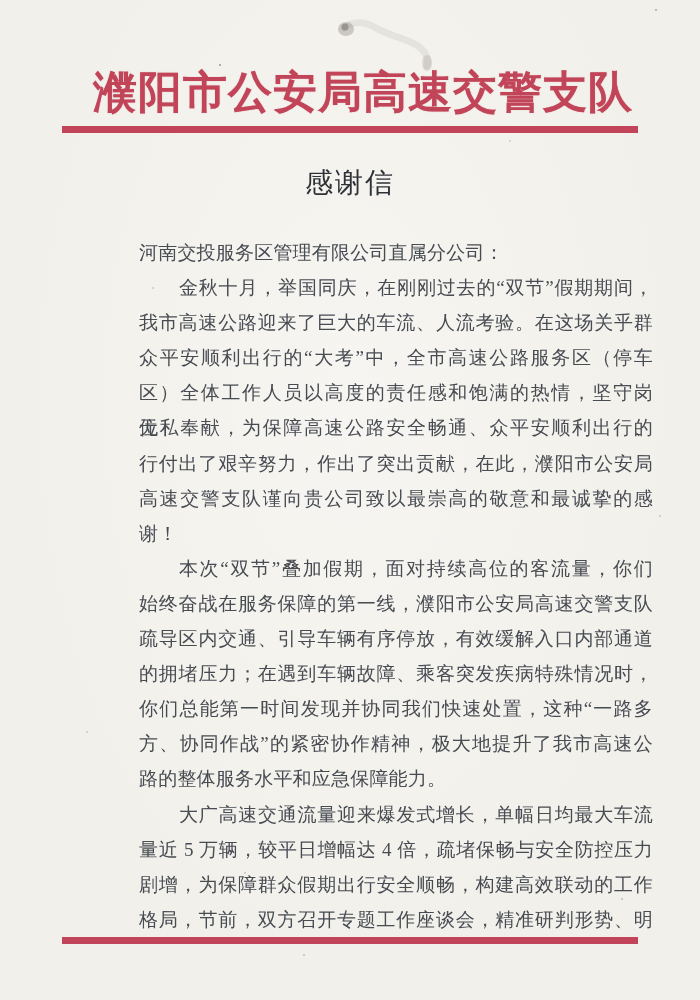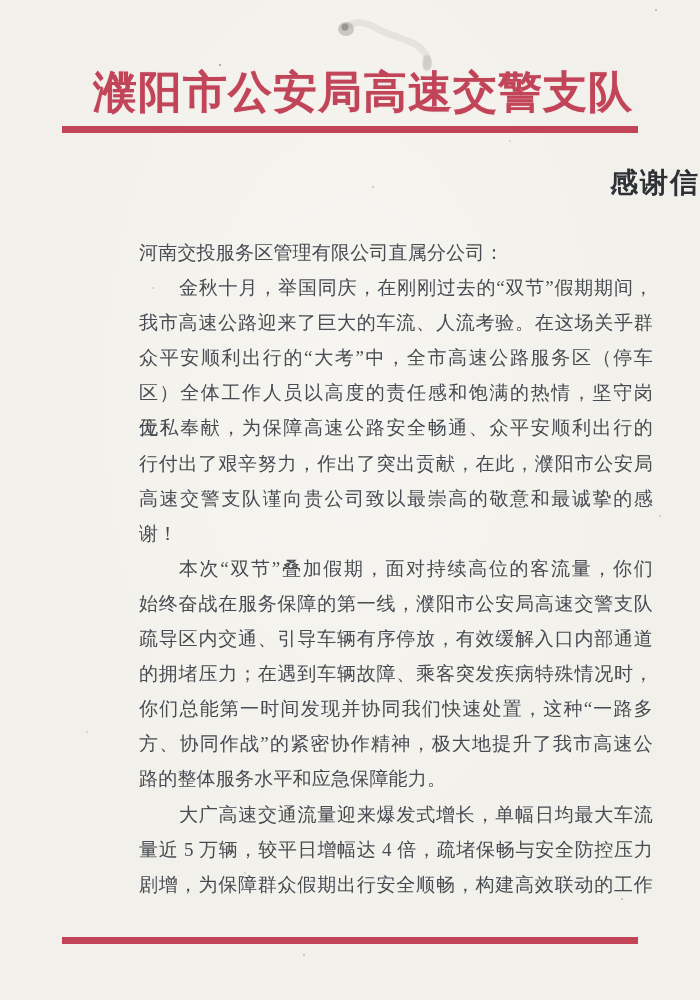--- a/index.html
+++ b/index.html
@@ -48,23 +48,23 @@
     letter-spacing:1px;
     color:var(--accent-red);
     text-shadow:0 0 1px rgba(193,68,89,0.45);
     padding-left:26px;
   }
   .rule{position:absolute;left:62px;right:62px;border-color:var(--accent-red);}
   .rule-top{top:126px;height:4px;border-top:5px solid var(--accent-red);border-bottom:2px solid var(--accent-red);}
   .rule-bottom{top:937px;height:4px;border-top:2px solid var(--accent-red);border-bottom:5px solid var(--accent-red);}
   .title{
     position:absolute;top:167px;left:0;right:0;
-    text-align:right;
+    text-align:center;
     font-size:28px;line-height:32px;
-    font-weight:700;
+    font-weight:400;
     letter-spacing:2px;
     color:var(--title-ink);
   }
   .letter-body{
     position:absolute;top:235px;left:95px;width:514px;
     color:var(--body-ink);
     margin-left:44px;
   }
   .line{
     height:35.1px;line-height:35.1px;
@@ -112,17 +112,18 @@
     <div class="line fill indent">本次“双节”叠加假期，面对持续高位的客流量，你们</div>
     <div class="line fill">始终奋战在服务保障的第一线，濮阳市公安局高速交警支队</div>
     <div class="line fill">疏导区内交通、引导车辆有序停放，有效缓解入口内部通道</div>
     <div class="line fill">的拥堵压力；在遇到车辆故障、乘客突发疾病特殊情况时，</div>
     <div class="line fill">你们总能第一时间发现并协同我们快速处置，这种“一路多</div>
     <div class="line fill">方、协同作战”的紧密协作精神，极大地提升了我市高速公</div>
     <div class="line">路的整体服务水平和应急保障能力。</div>
     <div class="line fill indent">大广高速交通流量迎来爆发式增长，单幅日均最大车流</div>
     <div class="line fill">量近 5 万辆，较平日增幅达 4 倍，疏堵保畅与安全防控压力</div>
     <div class="line fill">剧增，为保障群众假期出行安全顺畅，构建高效联动的工作</div>
+    <div class="line fill">格局，节前，双方召开专题工作座谈会，精准研判形势、明</div>
   </div>
 
   <div class="rule rule-bottom"></div>
 
 </div>
 
 </body></html>

